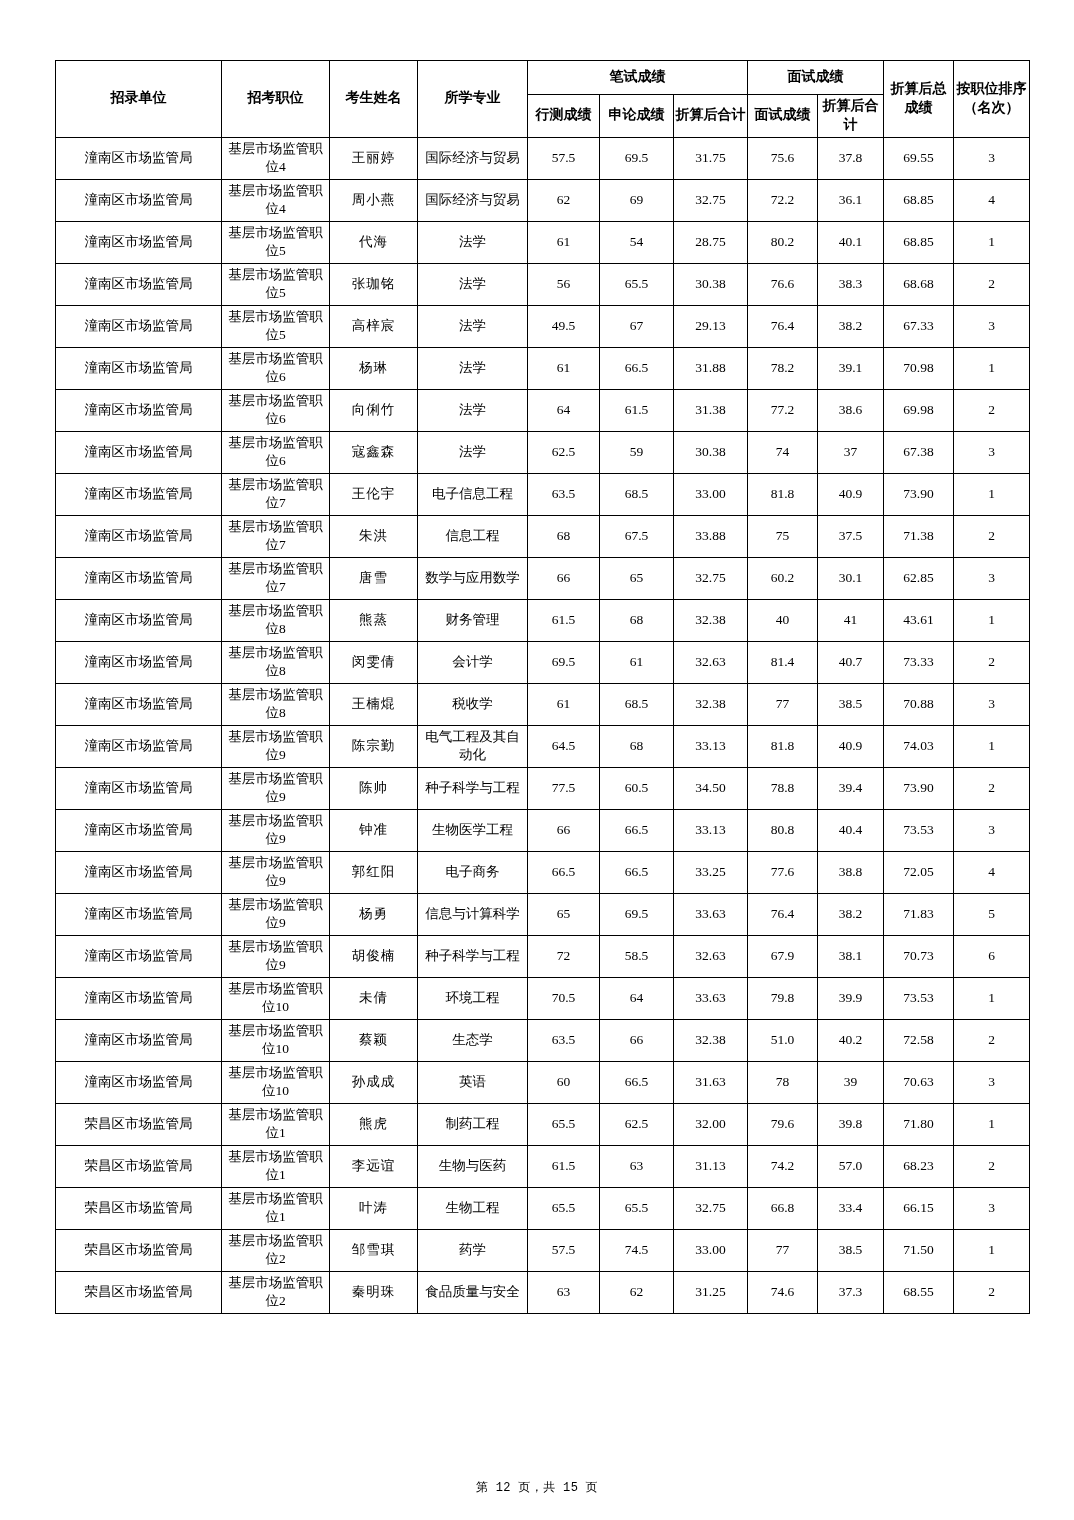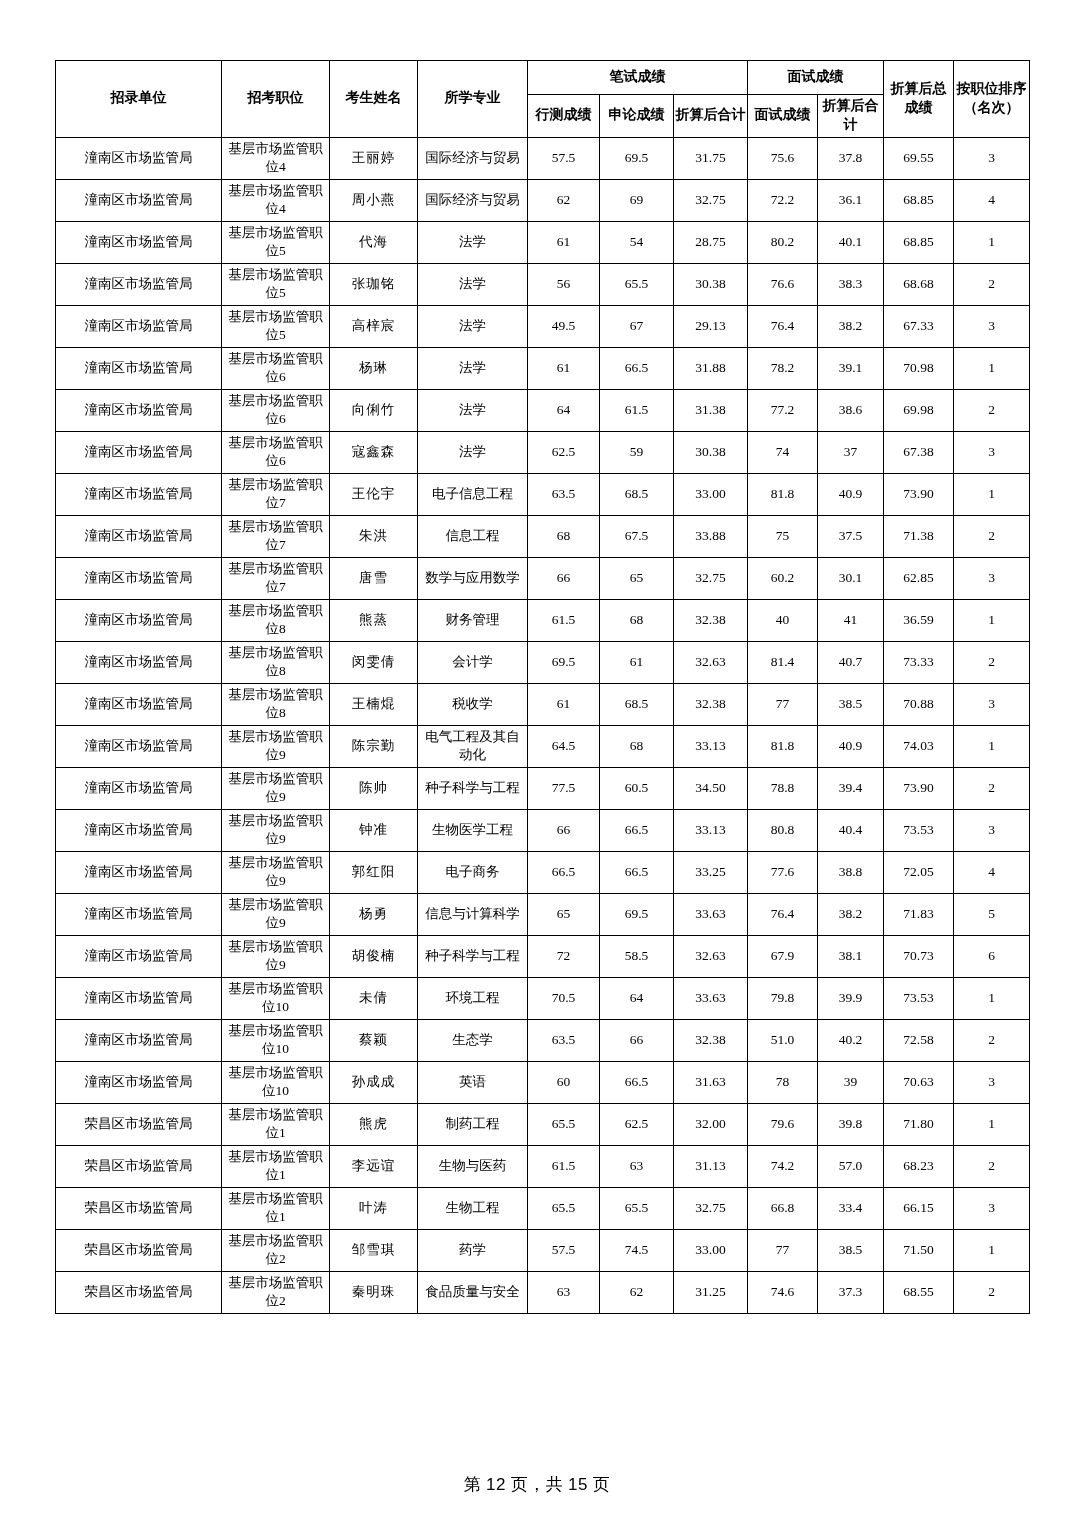--- a/index.html
+++ b/index.html
@@ -73,22 +73,22 @@
   td.num {
     font-family: "Liberation Serif", serif;
     font-size: 14px;
   }
   .footer {
     position: absolute;
     left: 0;
     right: 0;
     bottom: 24px;
     text-align: center;
-    font-size: 17px;
-    font-family: Liberation Sans, sans-serif;
+    font-size: 12px;
+    font-family: Liberation Mono, monospace;
   }
   .footer span { letter-spacing: 0.5px; }
 </style>
 </head>
 <body>
 
 <div class="page">
 
   <table class="score-table">
     <colgroup>
@@ -270,21 +270,21 @@
         <tr>
           <td class="unit">潼南区市场监管局</td>
           <td class="post">基层市场监管职位8</td>
           <td class="name">熊蒸</td>
           <td class="major">财务管理</td>
           <td class="num">61.5</td>
           <td class="num">68</td>
           <td class="num">32.38</td>
           <td class="num">40</td>
           <td class="num">41</td>
-          <td class="num">36.59</td>
+          <td class="num">43.61</td>
           <td class="num">1</td>
         </tr>
         <tr>
           <td class="unit">潼南区市场监管局</td>
           <td class="post">基层市场监管职位8</td>
           <td class="name">闵雯倩</td>
           <td class="major">会计学</td>
           <td class="num">69.5</td>
           <td class="num">61</td>
           <td class="num">32.63</td>

